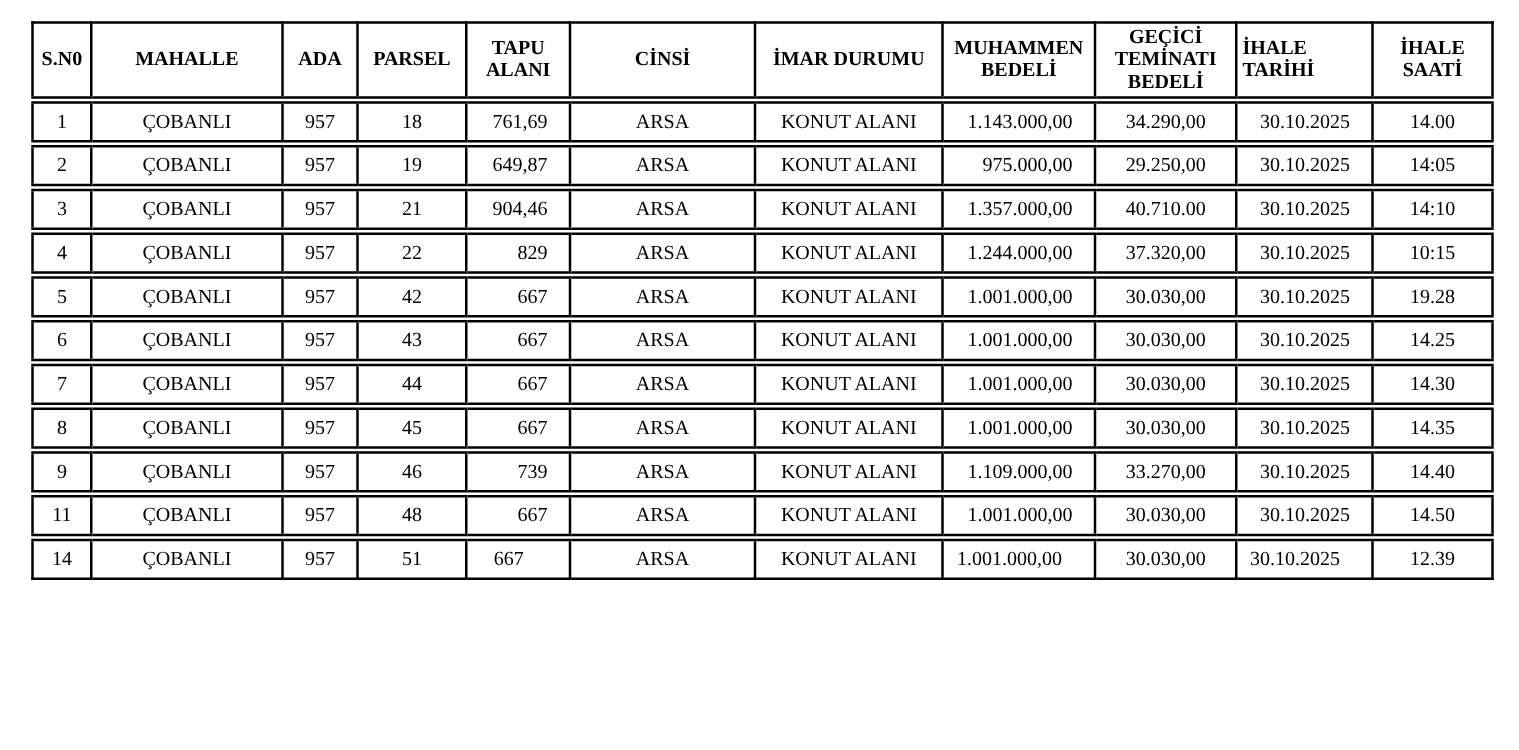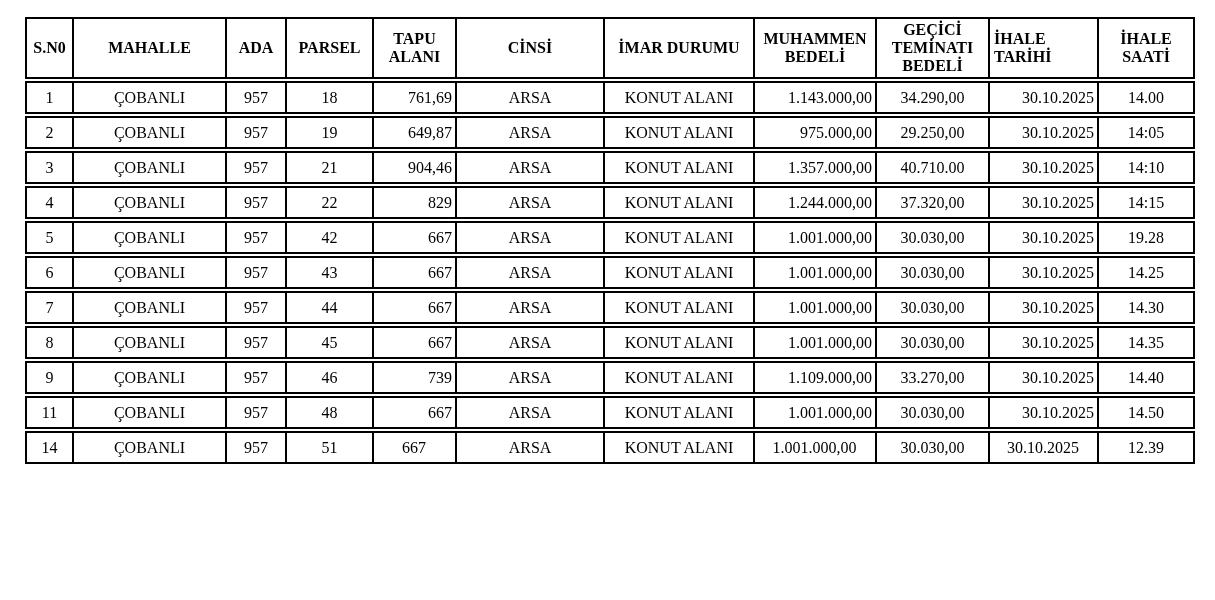--- a/index.html
+++ b/index.html
@@ -61,21 +61,21 @@
   th.h-left { text-align: left; padding-left: 4px; }
 
   td {
     font-size: 16px;
     height: 27px;
     vertical-align: middle;
     padding: 1px 2px;
     white-space: nowrap;
   }
   .a-c { text-align: center; }
-  .a-r { text-align: right; padding-right: 3px; margin-top: 44px; }
+  .a-r { text-align: right; padding-right: 17px; margin-top: 44px; }
 </style>
 </head>
 <body>
 
 <div class="page">
   <table class="auction-table">
     <colgroup>
       <col class="c0">
         <col class="c1">
         <col class="c2">
@@ -153,21 +153,21 @@
           <td class="a-c">4</td>
           <td class="a-c">ÇOBANLI</td>
           <td class="a-c">957</td>
           <td class="a-c">22</td>
           <td class="a-r">829</td>
           <td class="a-c">ARSA</td>
           <td class="a-c">KONUT ALANI</td>
           <td class="a-r">1.244.000,00</td>
           <td class="a-c">37.320,00</td>
           <td class="a-r">30.10.2025</td>
-          <td class="a-c">14:15</td>
+          <td class="a-c">10:15</td>
         </tr>
         <tr>
           <td class="a-c">5</td>
           <td class="a-c">ÇOBANLI</td>
           <td class="a-c">957</td>
           <td class="a-c">42</td>
           <td class="a-r">667</td>
           <td class="a-c">ARSA</td>
           <td class="a-c">KONUT ALANI</td>
           <td class="a-r">1.001.000,00</td>

